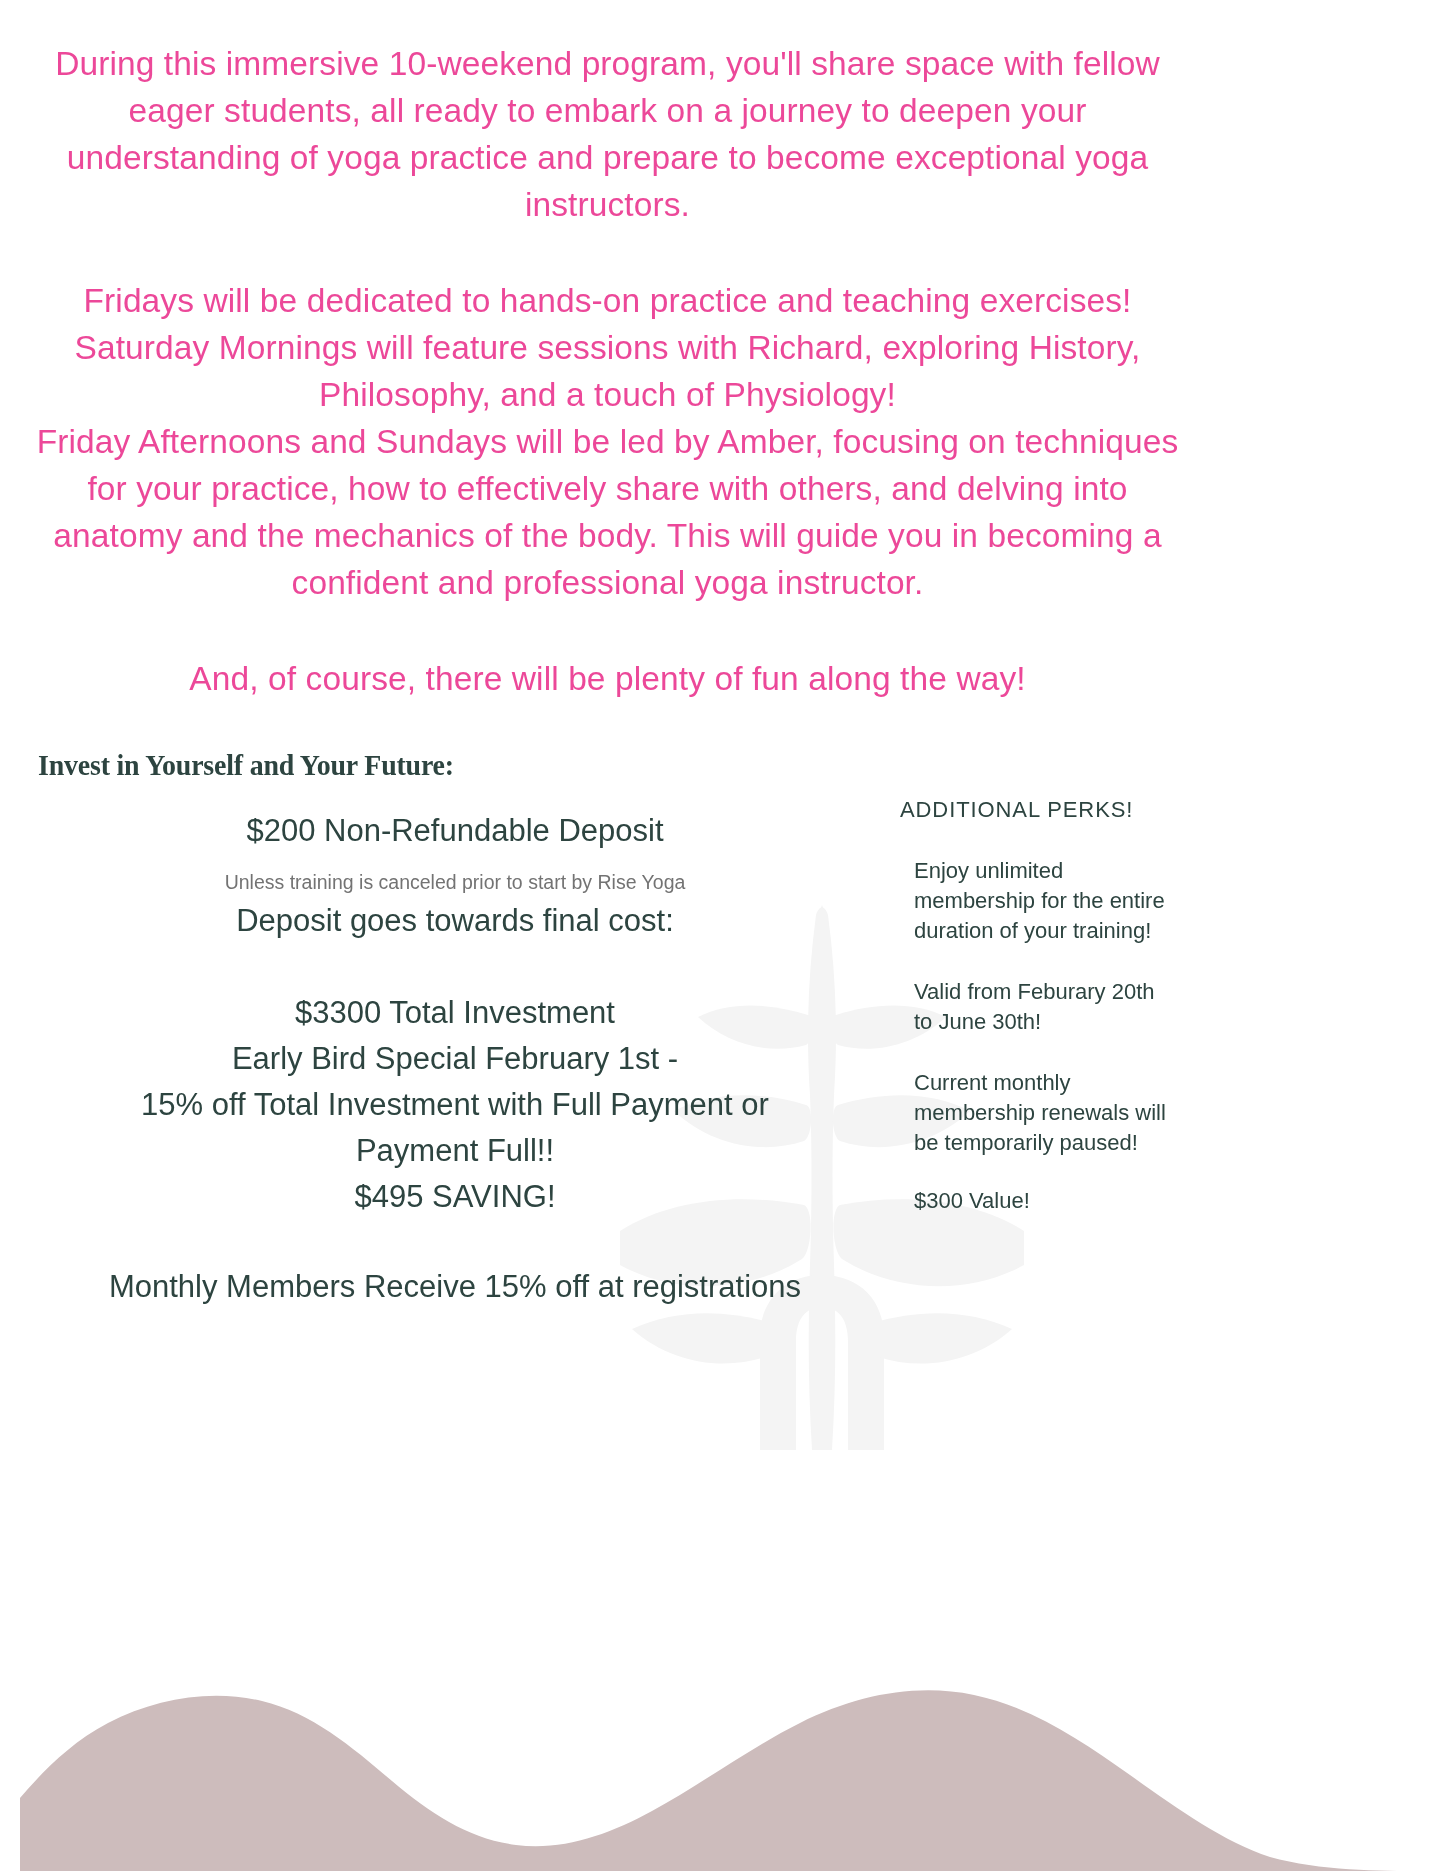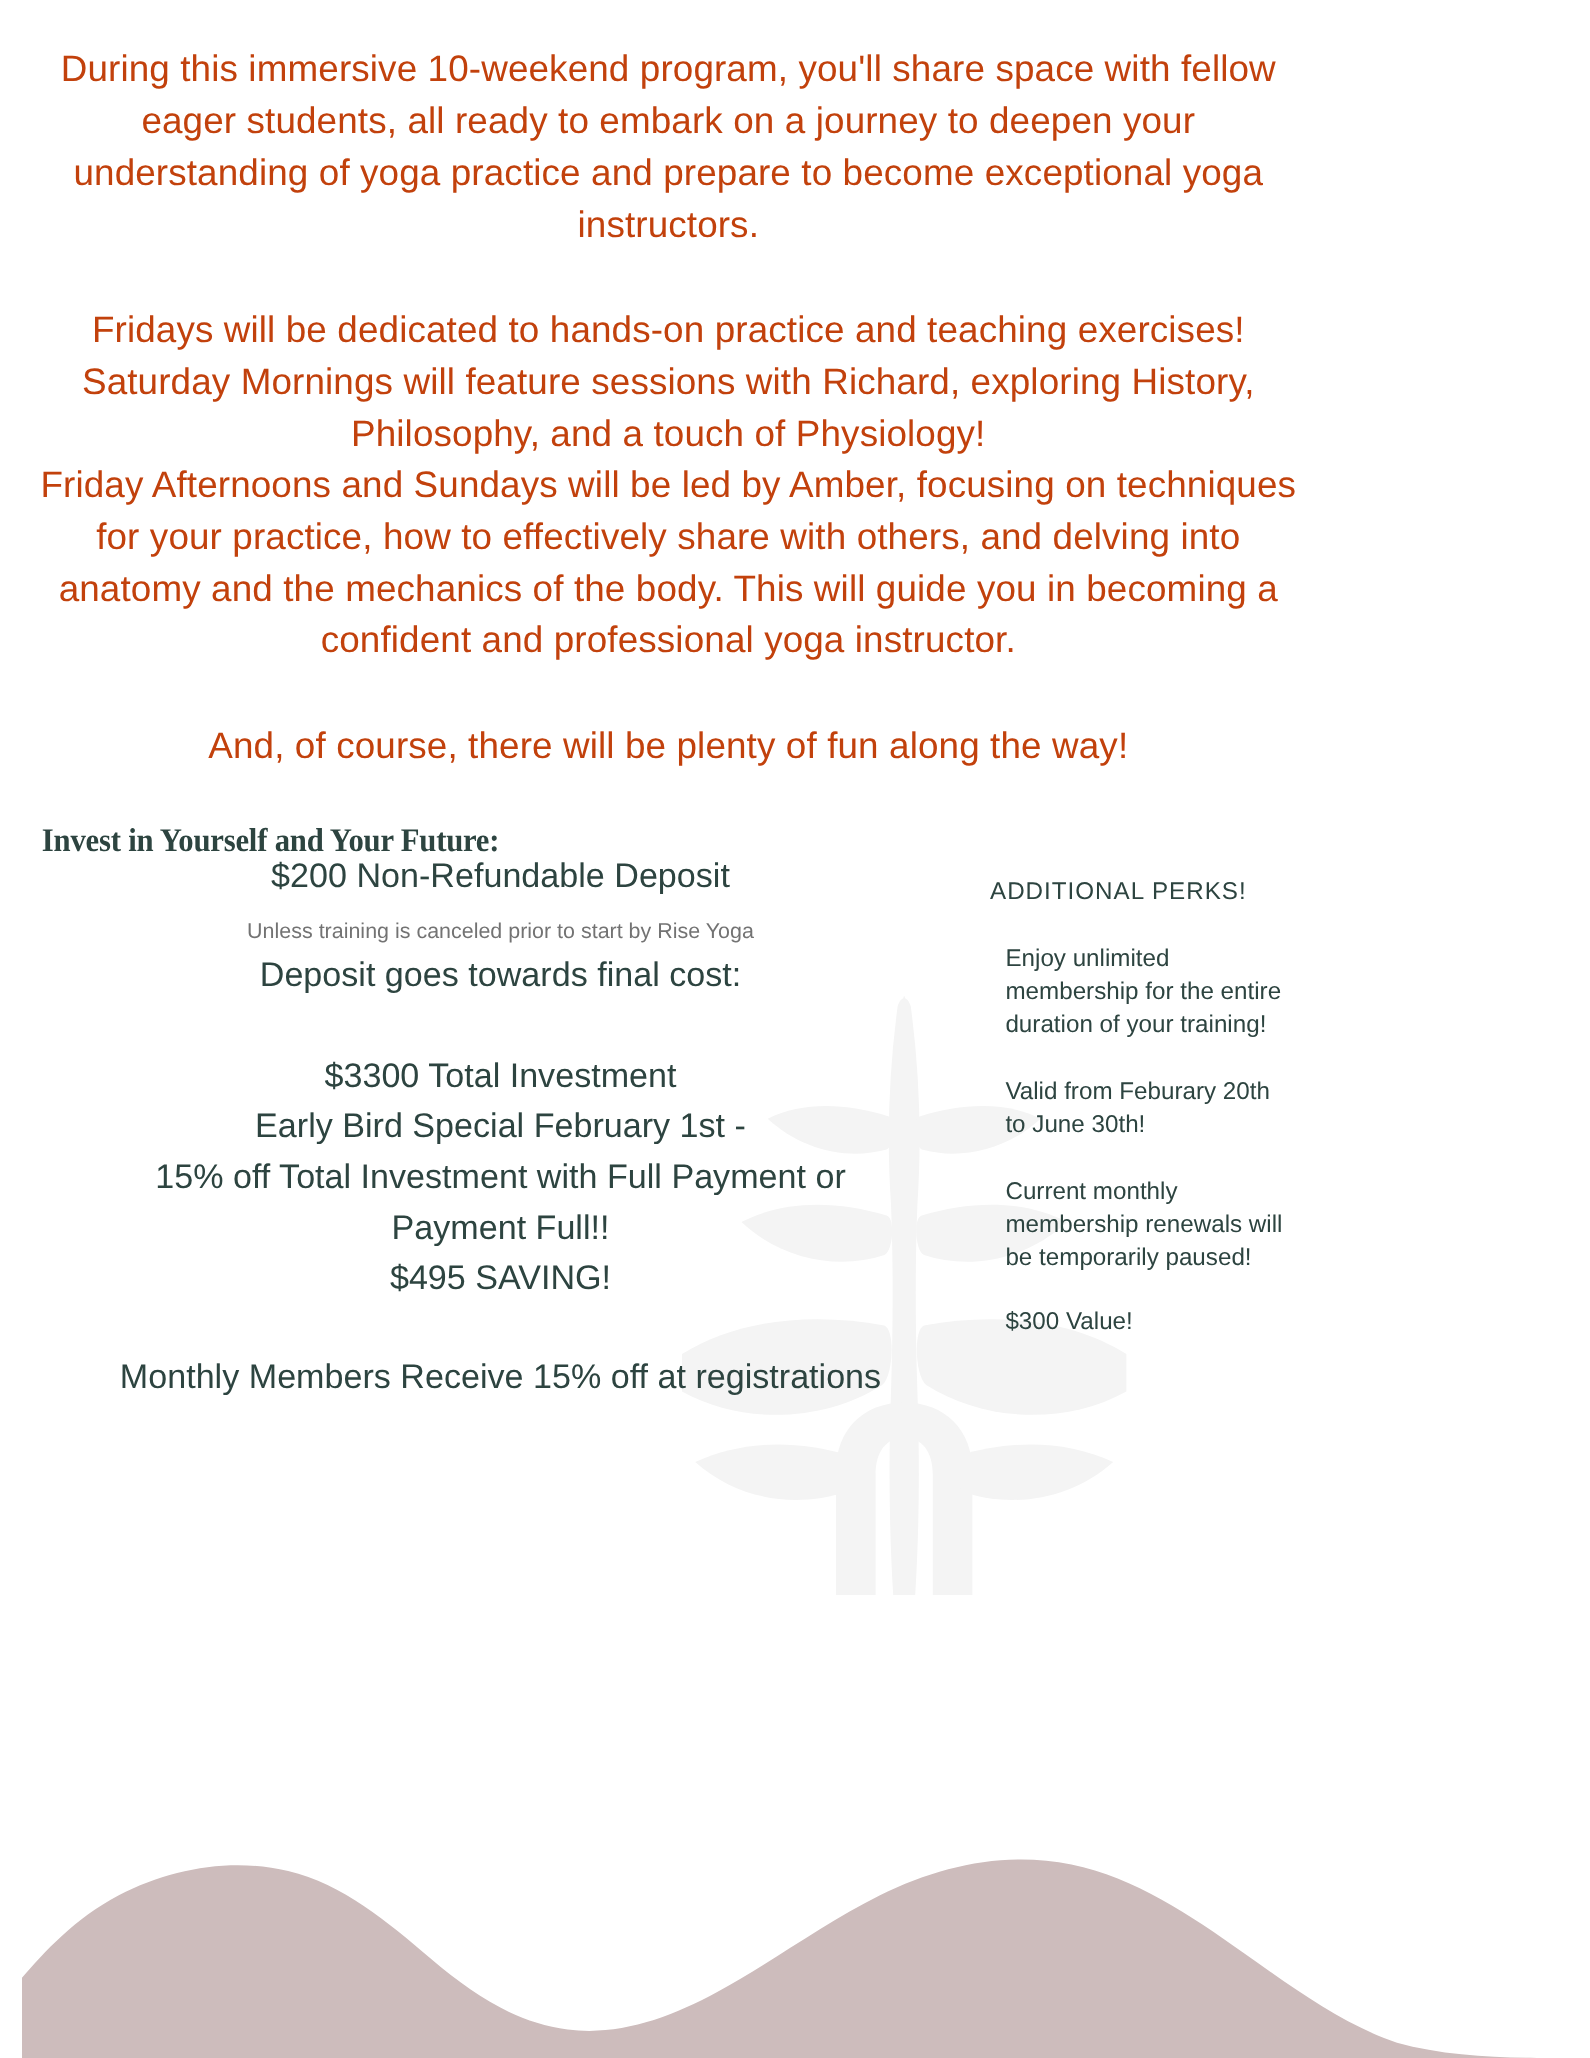--- a/index.html
+++ b/index.html
@@ -40,21 +40,21 @@
     top: 0;
     width: 1215px;
     z-index: 2;
   }
   .para {
     text-align: center;
     font-size: 33.5px;
     line-height: 47px;
     font-weight: 300;
     letter-spacing: 0.1px;
-    color: #c2410c;
+    color: #ec4899;
     font-family: "Liberation Sans", sans-serif;
     font-stretch: condensed;
   }
   .p1 { margin: 40px 32px 0 32px; }
   .p2 { margin: 49px 32px 0 32px; }
   .p3 { margin: 49px 32px 0 32px; }
 
   
   .invest-heading {
     position: absolute;
@@ -67,21 +67,21 @@
     color: #2d4440;
     z-index: 3;
     transform: scaleX(0.93);
     transform-origin: left center;
   }
 
   
   .pricing {
     position: absolute;
     left: 60px;
-    top: 773px;
+    top: 808px;
     width: 790px;
     text-align: center;
     z-index: 3;
   }
   .price-line {
     font-size: 31px;
     line-height: 46px;
     font-weight: 300;
     color: #2d4440;
     font-family: "Liberation Sans", sans-serif;

